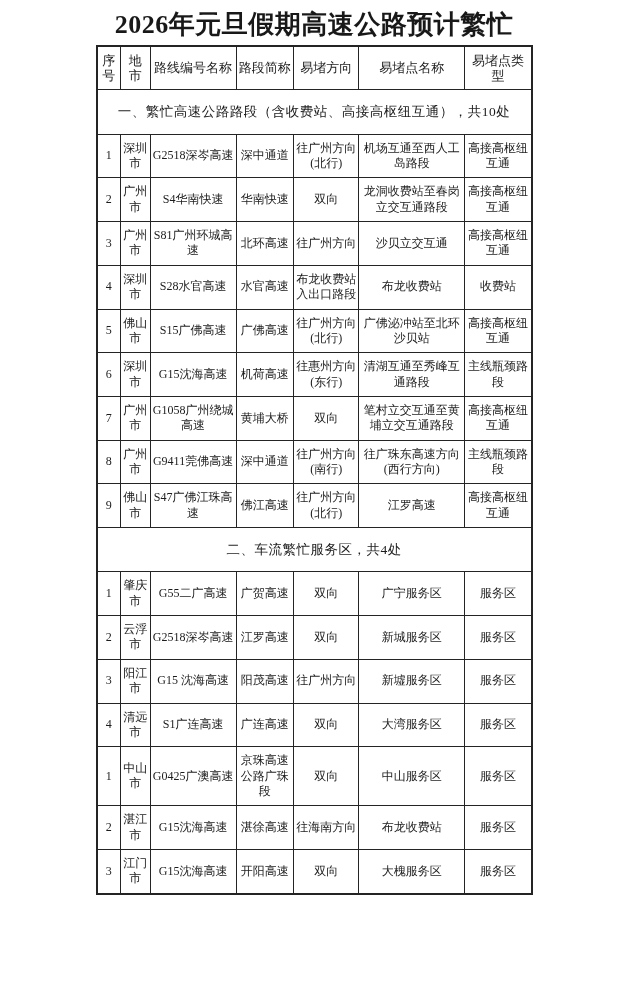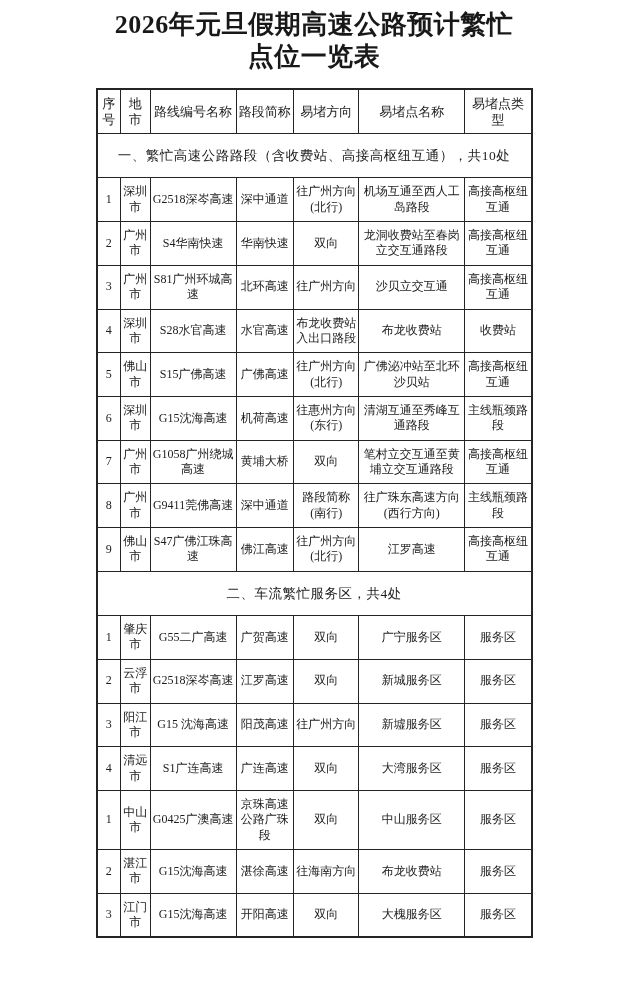--- a/index.html
+++ b/index.html
@@ -13,21 +13,21 @@
     height: 1000px;
     overflow: hidden;
     font-family: "Liberation Serif", serif;
     color: #1c1c1c;
   }
   .page {
     width: 628px;
     padding-top: 9px;
   }
   .title {
-    margin: 0 0 16px 0;
+    margin: 0 0 4px 0;
     text-align: center;
     font-size: 26px;
     font-weight: 700;
     line-height: 1.22;
     color: #181818;
     letter-spacing: 0.5px;
     font-family: "Liberation Serif", serif;
   }
   .traffic-table {
     width: 437px;
@@ -67,21 +67,21 @@
   .col-road   { width: 13.2%; }
   .col-dir    { width: 15.0%; }
   .col-point  { width: 24.4%; }
   .col-type   { width: 15.3%; }
 </style>
 </head>
 <body>
 
 <div class="page">
 
-  <h1 class="title"><span>2026年元旦假期高速公路预计繁忙</span><br><span>点位一览表</span></h1>
+  <h1 class="title"><span>2026年元旦假期高速公路预计繁忙</span><br></h1>
 
   <table class="traffic-table">
     <colgroup>
       <col class="col-index">
       <col class="col-city">
       <col class="col-route">
       <col class="col-road">
       <col class="col-dir">
       <col class="col-point">
       <col class="col-type">
@@ -162,21 +162,21 @@
           <td>黄埔大桥</td>
           <td>双向</td>
           <td>笔村立交互通至黄埔立交互通路段</td>
           <td>高接高枢纽互通</td>
         </tr>
         <tr>
           <td>8</td>
           <td>广州市</td>
           <td>G9411莞佛高速</td>
           <td>深中通道</td>
-          <td>路段简称(南行)</td>
+          <td>往广州方向(南行)</td>
           <td>往广珠东高速方向(西行方向)</td>
           <td>主线瓶颈路段</td>
         </tr>
         <tr>
           <td>9</td>
           <td>佛山市</td>
           <td>S47广佛江珠高速</td>
           <td>佛江高速</td>
           <td>往广州方向(北行)</td>
           <td>江罗高速</td>

